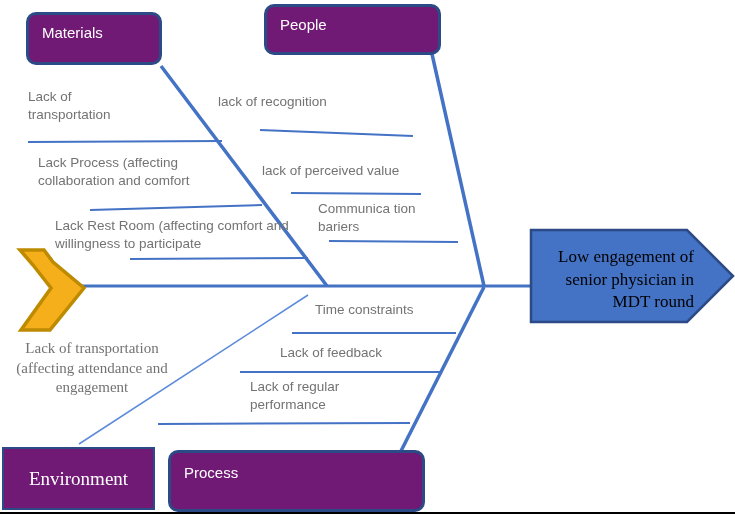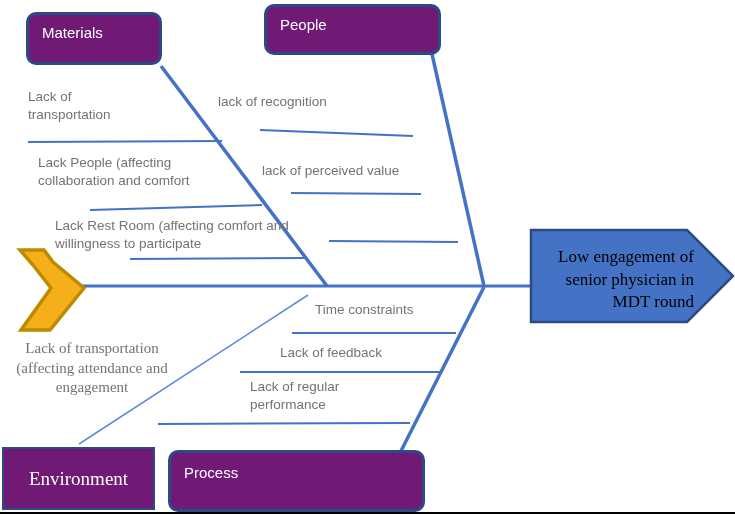--- a/index.html
+++ b/index.html
@@ -69,25 +69,26 @@
 
   <div class="cat-box" style="left:264px;top:4px;width:171px;height:45px;">
     <span class="lbl">People</span>
   </div>
 
   <div class="cat-box" style="left:168px;top:450px;width:251px;height:56px;">
     <span class="lbl" style="padding-top:11px;">Process</span>
   </div>
 
   <div class="cause" style="left:28px;top:88px;width:120px;">Lack of transportation</div>
-  <div class="cause" style="left:38px;top:154px;width:180px;">Lack People (affecting collaboration and comfort</div>
+  <div class="cause" style="left:38px;top:154px;width:180px;">Lack Process (affecting collaboration and comfort</div>
   <div class="cause" style="left:55px;top:217px;width:235px;">Lack Rest Room (affecting comfort and willingness to participate</div>
 
   <div class="cause" style="left:218px;top:93px;width:170px;">lack of recognition</div>
   <div class="cause" style="left:262px;top:162px;width:180px;">lack of perceived value</div>
+  <div class="cause" style="left:318px;top:200px;width:100px;">Communica tion bariers</div>
 
   <div class="cause" style="left:315px;top:301px;width:150px;">Time constraints</div>
   <div class="cause" style="left:280px;top:344px;width:150px;">Lack of feedback</div>
   <div class="cause" style="left:250px;top:378px;width:115px;">Lack of regular performance</div>
 
   <div class="cause serif" style="left:16px;top:339px;width:152px;">Lack of transportation (affecting attendance and engagement</div>
 
   <div class="effect-label">Low engagement of senior physician in MDT round</div>
 
 </div>

